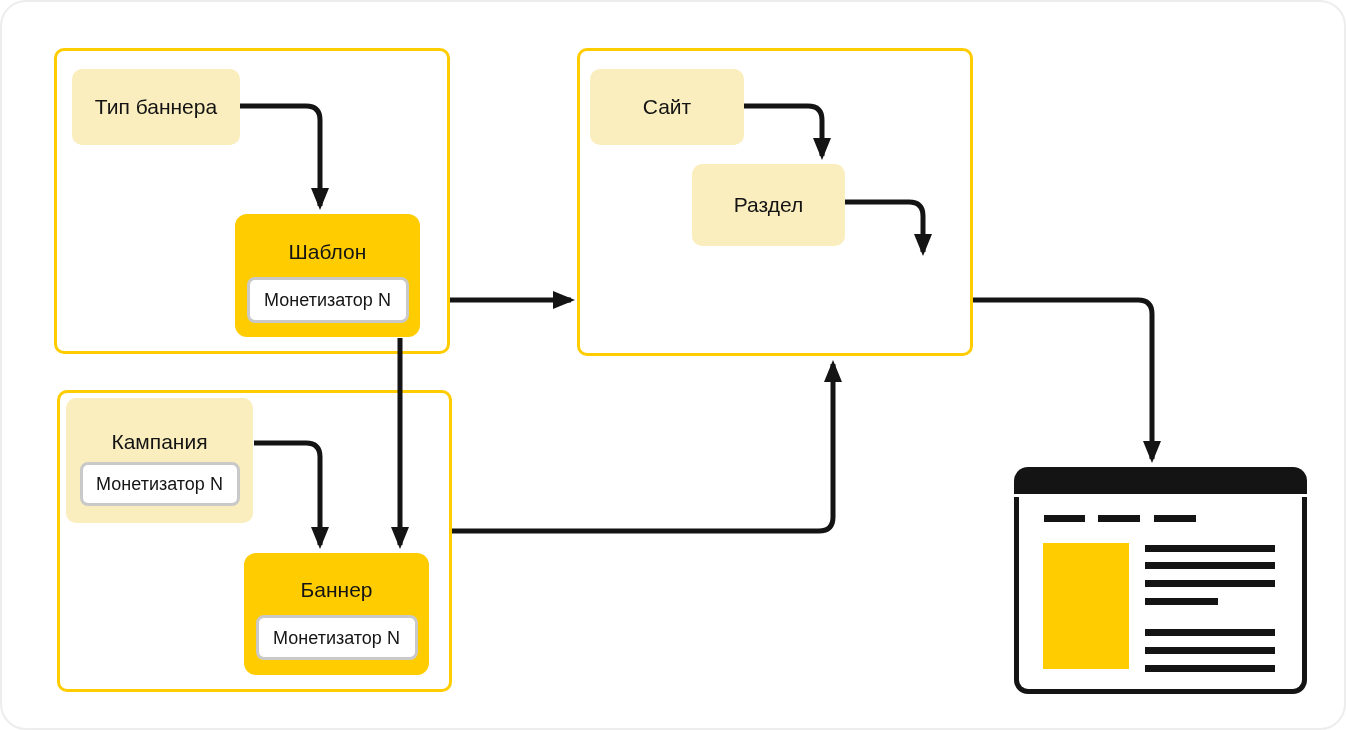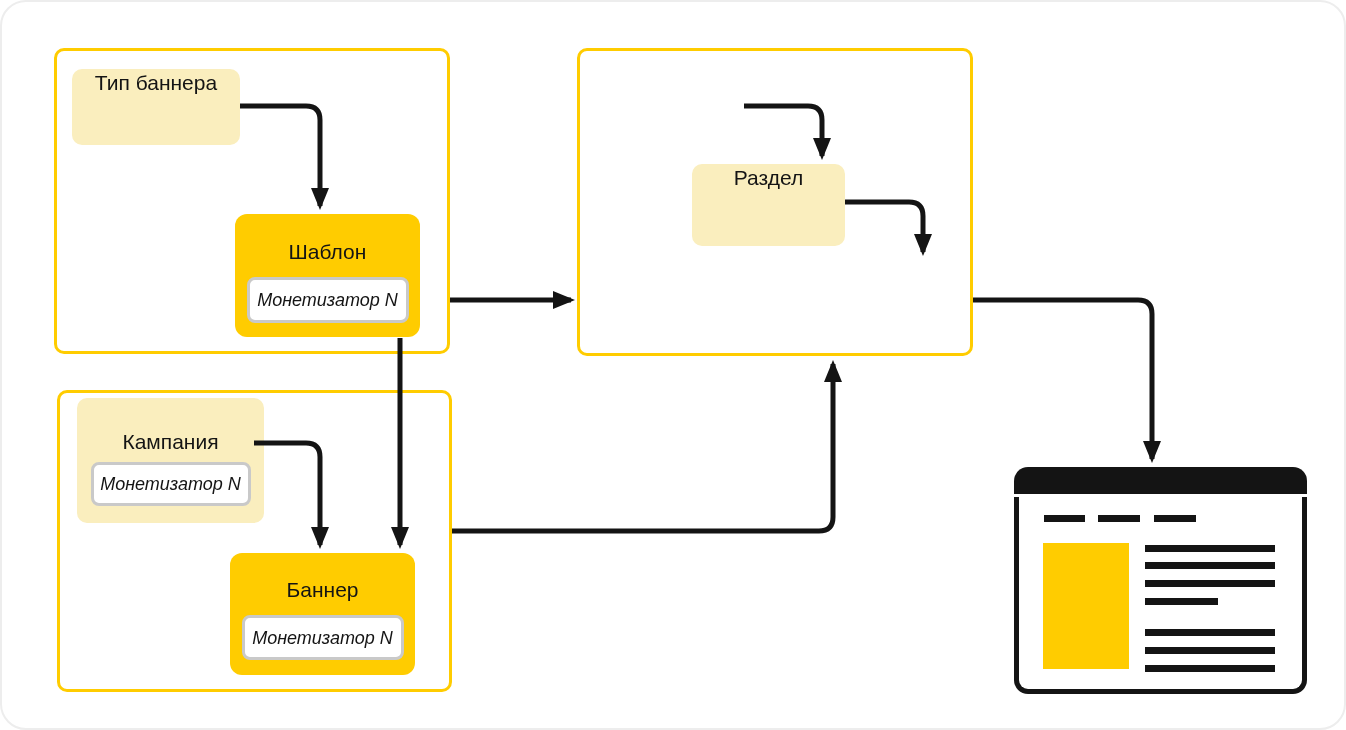--- a/index.html
+++ b/index.html
@@ -11,46 +11,46 @@
   .arrows{position:absolute;left:0;top:0;width:1346px;height:730px;z-index:5;pointer-events:none;}
   .arrows path{stroke:var(--arrow-black,#141414);stroke-width:5;fill:none;}
   .arrows .head{fill:var(--arrow-black,#141414);stroke:none;}
 
   .group{
     position:absolute;box-sizing:border-box;background:#fff;
     border:3px solid var(--outline-yellow,#FFCC00);border-radius:10px;z-index:1;
   }
   .chip{
     position:absolute;box-sizing:border-box;border-radius:10px;z-index:2;
-    display:flex;align-items:flex-start;justify-content:center;
+    display:flex;align-items:center;justify-content:center;
     font-size:21px;line-height:28px;color:#141414;
   }
   .chip.light{background:var(--light-yellow,#FAEEBE);}
   .chip.bright{background:var(--accent-yellow,#FFCC00);border-radius:12px;}
   .chip.stack{flex-direction:column;justify-content:flex-start;align-items:center;}
   .chip-title{font-size:21px;line-height:28px;}
   .inner{
     box-sizing:border-box;background:#fff;border:3px solid var(--inner-border-gray,#C9C9C9);
     border-radius:8px;width:162px;height:46px;display:flex;align-items:center;justify-content:center;
-    font-size:18px;line-height:20px;white-space:nowrap;font-style:italic;
+    font-size:18px;line-height:20px;white-space:nowrap;
   }
   #chip-template.stack{padding-top:24px;}
   #chip-template .inner{margin-top:11px;}
   #chip-banner.stack{padding-top:23px;}
   #chip-banner .inner{margin-top:11px;height:45px;}
   #chip-campaign.stack{padding-top:30px;}
   #chip-campaign .inner{margin-top:6px;width:160px;height:44px;}
 
   
   #group-template{left:52px;top:46px;width:396px;height:306px;}
   #chip-banner-type{left:70px;top:67px;width:168px;height:76px;}
   #chip-template{left:233px;top:212px;width:185px;height:123px;}
   #group-campaign{left:55px;top:388px;width:395px;height:302px;}
-  #chip-campaign{left:75px;top:396px;width:187px;height:125px;}
-  #chip-banner{left:228px;top:551px;width:185px;height:122px;}
+  #chip-campaign{left:64px;top:396px;width:187px;height:125px;}
+  #chip-banner{left:242px;top:551px;width:185px;height:122px;}
   #group-site{left:575px;top:46px;width:396px;height:308px;}
   #chip-site{left:588px;top:67px;width:154px;height:76px;}
   #chip-section{left:690px;top:162px;width:153px;height:82px;}
   #chip-placement{left:795px;top:258px;width:155px;height:77px;}
 
   
   .browser{position:absolute;left:1012px;top:465px;width:293px;height:227px;z-index:2;}
   .browser-header{
     position:absolute;left:0;top:0;width:100%;height:27px;
     background:#141414;border-radius:14px 14px 0 0;
@@ -118,20 +118,23 @@
     </div>
   </div>
   <div class="chip bright stack" id="chip-banner">
     <div class="chip-title">Баннер</div>
     <div class="inner">
       <span>Монетизатор N</span>
     </div>
   </div>
 
   <div class="group" id="group-site"></div>
+  <div class="chip light" id="chip-site">
+    <span>Сайт</span>
+  </div>
   <div class="chip light" id="chip-section">
     <span>Раздел</span>
   </div>
 
   <div class="browser">
     <div class="browser-header"></div>
     <div class="browser-body"></div>
     <div class="dash d1"></div>
     <div class="dash d2"></div>
     <div class="dash d3"></div>

